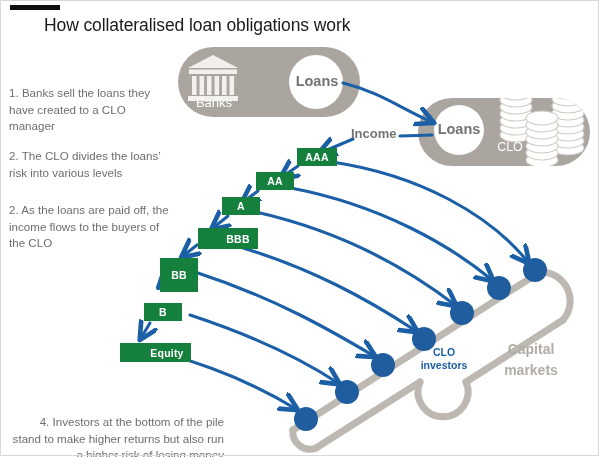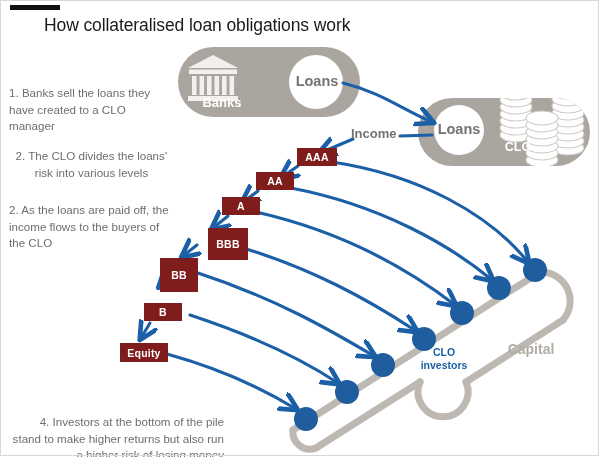--- a/index.html
+++ b/index.html
@@ -22,31 +22,31 @@
   .title{
     position:absolute;left:9px;top:14px;width:520px;
     font-size:17.5px;line-height:22px;color:#1a1a1a;font-weight:400;
     letter-spacing:-0.1px;
     margin-left:35px;
   }
   .note{
     position:absolute;font-size:11.6px;line-height:16.5px;color:#6e6e6e;
   }
   .note-1{left:9px;top:52px;width:160px;margin-top:33px;}
-  .note-2{left:9px;top:148px;width:165px;text-align:center;}
+  .note-2{left:9px;top:148px;width:165px;}
   .note-3{left:9px;top:202px;width:160px;}
   .note-4{left:9px;top:414px;width:215px;text-align:right;}
 
   svg.layer{position:absolute;left:0;top:0;width:600px;height:457px;overflow:visible;}
 
   .pill-label{
-    position:absolute;font-weight:bold;color:#ffffff;font-size:13px;margin-left:8px;
+    position:absolute;font-weight:normal;color:#ffffff;font-size:13px;
   }
   .tranche{
-    position:absolute;background:#7f1d1d;color:#ffffff;
+    position:absolute;background:#15803d;color:#ffffff;
     font-size:10.5px;font-weight:bold;
     display:flex;align-items:center;justify-content:center;
     letter-spacing:0.2px;
   }
   .blue-text{
     position:absolute;color:#737373;font-weight:bold;
   }
   .gray-text{position:absolute;color:#b1aca5;font-weight:bold;}
 </style>
 </head>
@@ -190,30 +190,31 @@
 
   <div class="blue-text" style="left:433px;top:121px;width:52px;text-align:center;font-size:14.5px;">Loans</div>
 
   <div class="pill-label" style="left:490px;top:140px;width:40px;text-align:center;font-size:12.5px;">CLO</div>
 
   <div class="blue-text" style="left:351px;top:126px;font-size:13px;">Income</div>
 
   <div class="tranche" style="left:297px;top:148px;width:40px;height:18px;">AAA</div>
   <div class="tranche" style="left:256px;top:172px;width:38px;height:18px;">AA</div>
   <div class="tranche" style="left:222px;top:197px;width:38px;height:18px;">A</div>
-  <div class="tranche" style="left:208px;top:228px;width:40px;height:32px;">BBB</div>
+  <div class="tranche" style="left:198px;top:228px;width:40px;height:21px;padding-left:20px;">BBB</div>
   <div class="tranche" style="left:160px;top:258px;width:38px;height:34px;">BB</div>
   <div class="tranche" style="left:144px;top:303px;width:38px;height:18px;">B</div>
-  <div class="tranche" style="left:120px;top:343px;width:48px;height:19px;">Equity</div>
+  <div class="tranche" style="left:120px;top:343px;width:48px;height:19px;padding-left:23px;">Equity</div>
 
   <div style="position:absolute;left:408px;top:346px;width:72px;text-align:center;
               font-size:10.5px;line-height:12.5px;color:#1b5fa6;font-weight:bold;">
     <span>CLO</span><br>
     <span>investors</span>
   </div>
 
   <div class="gray-text" style="left:483px;top:339px;width:96px;text-align:center;
               font-size:14px;line-height:21px;">
     <span>Capital</span><br>
+    <span>markets</span>
   </div>
 
   <div class="frame-border"></div>
 </div>
 
 </body></html>

